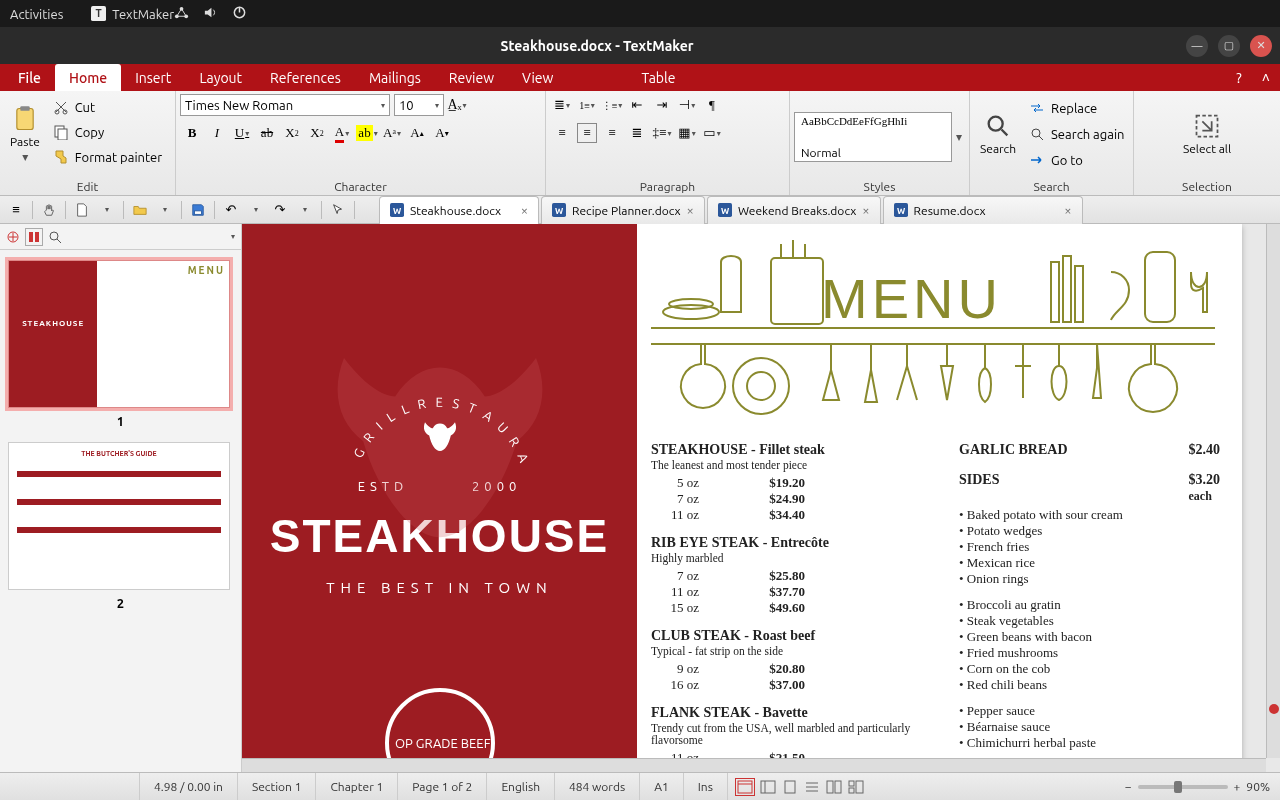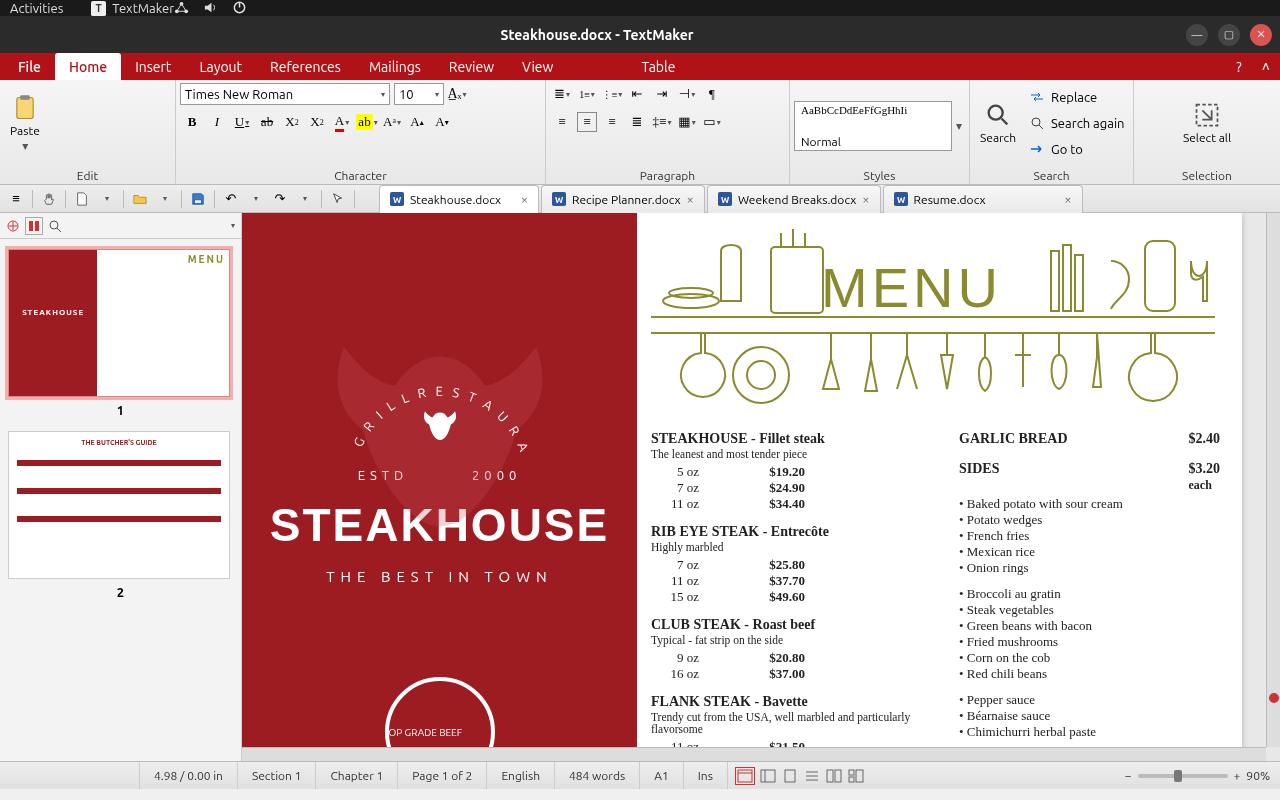--- a/index.html
+++ b/index.html
@@ -1,17 +1,17 @@
 <!DOCTYPE html>
 <html><head>
 <meta charset="utf-8">
 <style>
 *{box-sizing:border-box;margin:0;padding:0}
 body{font-family:Ubuntu,"Segoe UI",sans-serif;font-size:13px;background:#f0f0f0;overflow:hidden;width:1280px;height:800px}
-.topbar{height:16px;background:#1a1a1a;color:#ddd;display:flex;align-items:center;padding:0 10px;font-size:13px}
+.topbar{height:27px;background:#1a1a1a;color:#ddd;display:flex;align-items:center;padding:0 10px;font-size:13px}
 .topbar .left{display:flex;gap:28px;align-items:center}
 .topbar .center{flex:1;text-align:center;font-weight:500}
 .topbar .right{display:flex;gap:14px;align-items:center}
 .topbar .appicon{display:inline-flex;align-items:center;gap:6px}
 .tbicon{width:15px;height:15px;display:inline-block}
 .titlebar{height:37px;background:#2b2b2b;color:#fff;display:flex;align-items:center;padding:0 8px}
 .titlebar .tt{flex:1;text-align:center;font-weight:600;font-size:14px}
 .winbtns{display:flex;gap:10px}
 .winbtn{width:22px;height:22px;border-radius:11px;background:#444;display:flex;align-items:center;justify-content:center;color:#ddd;font-size:11px}
 .winbtn.close{background:#d9534f}
@@ -58,21 +58,21 @@
 .th-right{position:absolute;right:0;top:0;width:60%;height:100%;background:#fff;font-size:4px;color:#333;padding:4px}
 .canvas{flex:1;position:relative;overflow:hidden;background:#e8e8e8}
 .canvas .scrollh{position:absolute;bottom:0;left:0;right:14px;height:14px;background:#ddd;border-top:1px solid #bbb}
 .canvas .scrollv{position:absolute;top:0;right:0;bottom:14px;width:14px;background:#ddd;border-left:1px solid #bbb}
 .page{position:absolute;top:0;left:0;width:1000px;height:540px;background:#fff;display:flex;box-shadow:0 2px 6px rgba(0,0,0,.25)}
 .page .cover{width:395px;background:#9d1c22;color:#fff;position:relative;overflow:hidden;display:flex;flex-direction:column;align-items:center;justify-content:center;text-align:center}
 .cover .bull{position:absolute;top:70px;left:50%;transform:translateX(-50%);opacity:.25}
 .cover .estd{font-size:13px;letter-spacing:5px;margin:6px 0 16px}
 .cover .name{font-family:Impact,"Arial Black",sans-serif;font-size:46px;letter-spacing:2px;font-weight:800}
 .cover .tag{font-size:15px;letter-spacing:6px;margin-top:16px}
-.cover .stamp{position:absolute;bottom:-34px;left:50%;transform:translateX(-50%);width:110px;height:110px;border:4px solid #fff;border-radius:55px;display:flex;align-items:center;justify-content:flex-start;font-size:10px}
+.cover .stamp{position:absolute;bottom:-34px;left:50%;transform:translateX(-50%);width:110px;height:110px;border:4px solid #fff;border-radius:55px;display:flex;align-items:center;justify-content:flex-end;font-size:13px}
 .page .menuside{flex:1;padding:8px 22px 8px 14px;font-family:"Times New Roman",serif;color:#222;position:relative}
 .menuhdr{height:200px;position:relative;margin-bottom:10px}
 .menutitle{position:absolute;top:34px;left:170px;font-family:Impact,"Arial Black",sans-serif;font-size:56px;letter-spacing:4px;color:#8a8a2e}
 .menucols{display:flex;gap:18px}
 .mc-left{width:290px}
 .mc-right{flex:1}
 .dish{margin-bottom:12px}
 .dish .dname{font-weight:bold;font-size:14px}
 .dish .ddesc{font-size:11.5px;margin-top:1px}
 .dish .drows{margin-top:4px}
@@ -150,20 +150,43 @@
 
   <div class="rgroup" style="width:176px">
     <div class="gbody">
       <div class="bigbtn">
         <svg class="ic" viewBox="0 0 24 24">
             <rect x="5" y="3" width="14" height="18" rx="2" fill="#f7d774" stroke="#b38f2e"></rect>
             <rect x="8" y="1" width="8" height="4" rx="1" fill="#888"></rect>
           </svg>
         <span>Paste</span>
           <span class="dd">▾</span>
+      </div>
+      <div class="col">
+        <div class="smbtn">
+            <svg class="ic" viewBox="0 0 16 16" stroke="#555" fill="none">
+              <path d="M3 3l10 10M13 3L3 13"></path>
+              <circle cx="4" cy="13" r="2"></circle>
+              <circle cx="12" cy="13" r="2"></circle>
+            </svg>
+            <span>Cut</span>
+          </div>
+        <div class="smbtn">
+            <svg class="ic" viewBox="0 0 16 16" fill="#fff" stroke="#555">
+              <rect x="2" y="2" width="9" height="11"></rect>
+              <rect x="5" y="5" width="9" height="11" fill="#fff"></rect>
+            </svg>
+            <span>Copy</span>
+          </div>
+        <div class="smbtn">
+            <svg class="ic" viewBox="0 0 16 16">
+              <path d="M3 2h7v5l3 2v5H8v-4L3 7z" fill="#f2c94c" stroke="#b38f2e"></path>
+            </svg>
+            <span>Format painter</span>
+          </div>
       </div>
     </div>
     <div class="glabel">Edit</div>
   </div>
 
   <div class="rgroup" style="width:370px">
     <div class="gbody" style="flex-direction:column;gap:6px;width:100%">
       <div style="display:flex;gap:4px;align-items:center">
         <div class="fontsel">
             <span>Times New Roman</span>

